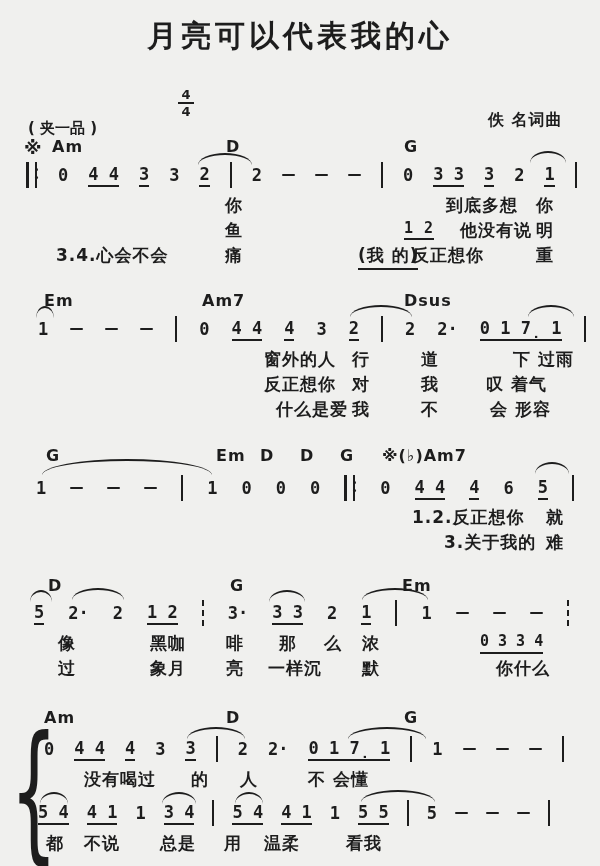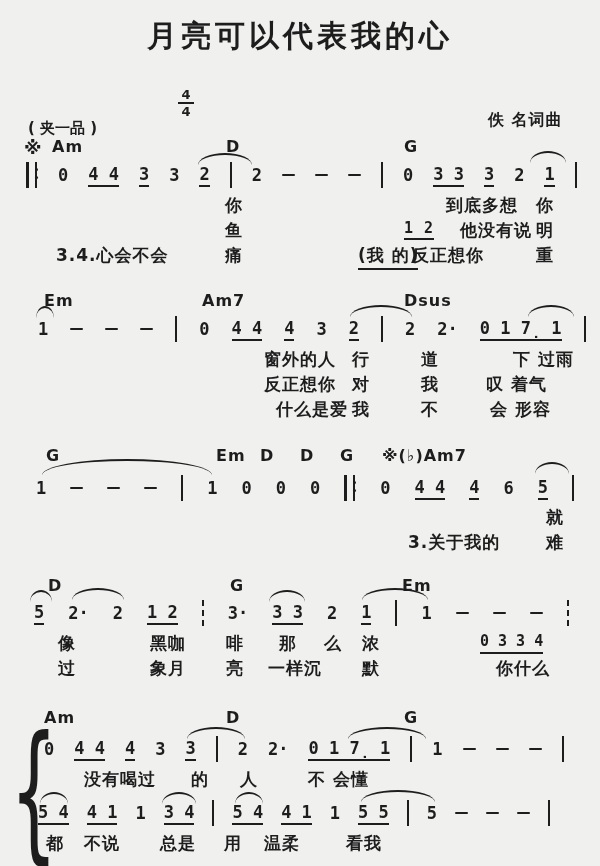--- a/index.html
+++ b/index.html
@@ -100,22 +100,23 @@
   <div class="sys">
     <span class="chord" style="left:46px;top:446px">G</span>
     <span class="chord" style="left:216px;top:446px">Em</span>
     <span class="chord" style="left:260px;top:446px">D</span>
     <span class="chord" style="left:300px;top:446px">D</span>
     <span class="chord" style="left:340px;top:446px">G</span>
     <span class="chord" style="left:382px;top:446px">※(♭)Am7</span>
     <div class="notes" style="left:36px;top:473px;--g:24px"><span class="seg">1</span><span class="dash"></span><span class="dash"></span><span class="dash"></span><span class="bar"></span><span class="seg">1</span><span class="seg">0</span><span class="seg">0</span><span class="seg">0</span><span class="rep"></span><span class="seg">0</span><span class="seg u">4 4</span><span class="seg u">4</span><span class="seg">6</span><span class="seg u">5</span><span class="bar"></span></div>
     <div class="tie" style="left:42px;top:459px;width:170px;height:14px"></div>
     <div class="tie" style="left:535px;top:462px;width:34px"></div>
+    <span class="lyr" style="left:412px;top:506px">1.2.反正想你</span>
     <span class="lyr" style="left:546px;top:506px">就</span>
-    <span class="lyr" style="left:408px;top:531px">3.关于我的</span>
+    <span class="lyr" style="left:444px;top:531px">3.关于我的</span>
     <span class="lyr" style="left:546px;top:531px">难</span>
   </div>
 
   <div class="sys">
     <span class="chord" style="left:48px;top:576px">D</span>
     <span class="chord" style="left:230px;top:576px">G</span>
     <span class="chord" style="left:402px;top:576px">Em</span>
     <div class="notes" style="left:34px;top:598px;--g:24px"><span class="seg u">5</span><span class="seg">2·</span><span class="seg">2</span><span class="seg u">1 2</span><span class="bar sdash"></span><span class="seg">3·</span><span class="seg u">3 3</span><span class="seg">2</span><span class="seg u">1</span><span class="bar"></span><span class="seg">1</span><span class="dash"></span><span class="dash"></span><span class="dash"></span><span class="bar sdash"></span></div>
     <div class="tie" style="left:30px;top:590px;width:22px"></div>
     <div class="tie" style="left:72px;top:588px;width:52px"></div>

